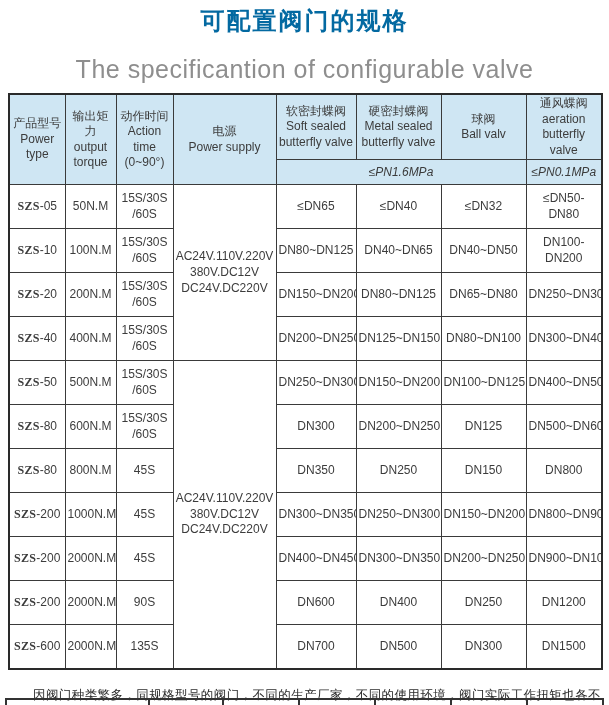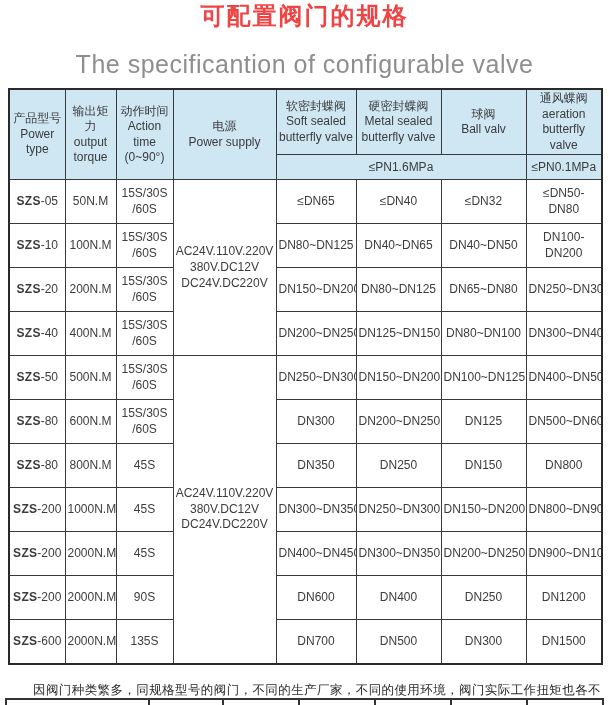--- a/index.html
+++ b/index.html
@@ -3,21 +3,21 @@
 <meta charset="utf-8">
 <style>
   * { box-sizing: border-box; margin: 0; padding: 0; }
   html, body { width: 609px; height: 705px; background: #ffffff; overflow: hidden; }
   body { font-family: "Liberation Sans", sans-serif; color: #3c3c3c; position: relative; }
 
   .page { width: 609px; height: 705px; position: relative; }
 
   .title-zh {
     text-align: center; font-size: 24px; font-weight: bold;
-    color: #ef4444; letter-spacing: 2px;
+    color: #0369a1; padding-top: 5px; letter-spacing: 2px;
     font-family: "Liberation Sans", sans-serif;
   }
   .title-en {
     text-align: center; font-size: 25px; font-weight: normal;
     color: #8e8e8e; margin-top: 18px; letter-spacing: 0.5px;
   }
 
   table.spec {
     border-collapse: collapse; table-layout: fixed;
     margin: 9px auto 0 8px; width: 593px;
@@ -27,24 +27,24 @@
     border: 1px solid #3a3a3a;
     font-size: 12px; font-weight: normal;
     text-align: center; vertical-align: middle;
     white-space: pre-line; line-height: 1.3;
     padding: 1px 2px; color: #3c3c3c;
     overflow: hidden;
   }
   tr.hdr1 { height: 58px; }
   tr.hdr1 th { background: #cfe6f3; }
   tr.pn-row { height: 25px; }
-  tr.pn-row td { background: #cfe6f3; }
+  tr.pn-row td { background: #cfe6f3; font-style: italic; }
   tr.data { height: 44px; background: #ffffff; }
 
-  td.model b { font-weight: bold; letter-spacing: 0.3px; }
+  td.model b { font-weight: bold; letter-spacing: 0.3px; font-family: Liberation Serif, serif; }
   td.tl { text-align: left; padding-left: 6px; }
   td.power { line-height: 1.35; }
 
   .footer-note {
     margin: 14px 8px 0 8px;
     font-size: 12.5px; color: #2b2b2b;
     line-height: 1.85; text-indent: 2em;
     letter-spacing: 0.4px; text-align: justify;
   }
 

